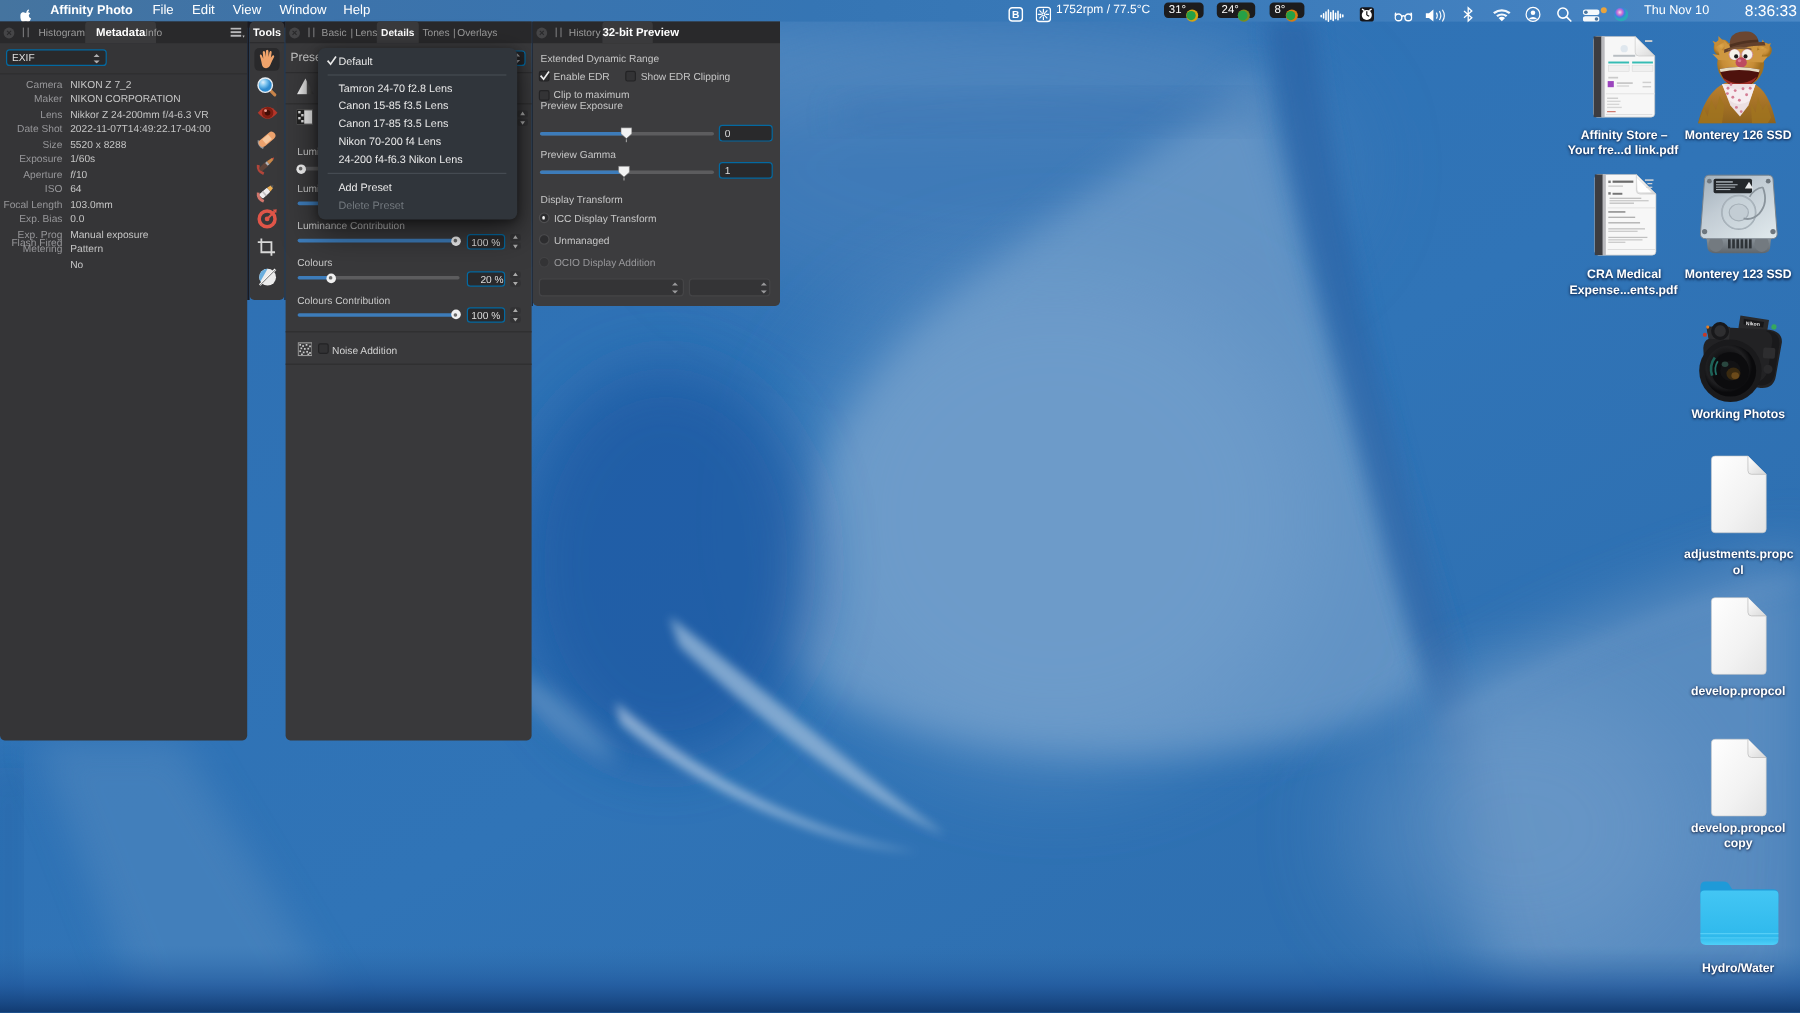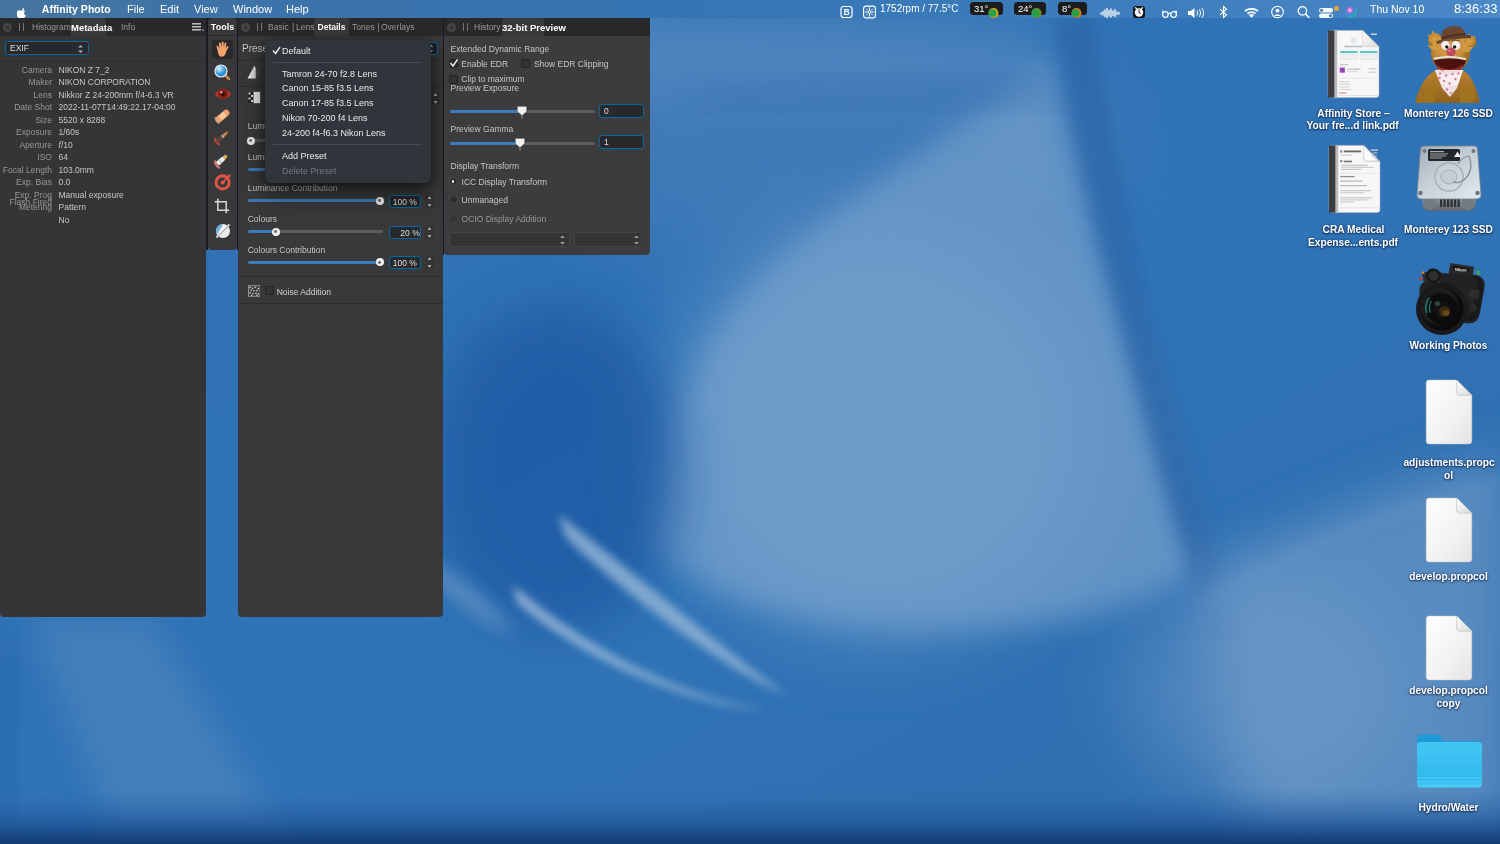--- a/index.html
+++ b/index.html
@@ -198,21 +198,21 @@
 <div class="mi" style="left:1454px;font-size:13px">8:36:33 PM</div>
 </div>
 
 <div class="abs" style="left:206px;top:18px;width:2px;height:232px;background:#191920"></div>
 <div class="abs" style="left:206px;top:18px;width:32px;height:5px;background:#191920"></div>
 <div class="abs" style="left:237px;top:18px;width:1px;height:232px;background:#191920"></div>
 <div class="abs" style="left:443px;top:18px;width:1px;height:237px;background:#191920"></div>
 
 <div class="panel" id="leftpanel" style="left:0;top:18px;width:206px;height:599px;background:#353537">
 <div class="tabbar">
-  <div class="atab" style="left:71px;width:35px;font-size:9.5px">Metadata</div>
+  <div class="atab" style="left:71px;width:59px;font-size:9.5px">Metadata</div>
   <div class="xcir" style="left:3px;top:4.5px">×</div>
   <div class="pausei" style="left:19px;top:5px"></div>
   <div class="tx" style="left:32px">Histogram</div>
   <div class="tx" style="left:121px">Info</div>
   <svg style="position:absolute;left:192px;top:5px" width="12" height="9" viewBox="0 0 12 9">
           <g fill="#b9b9bb">
             <rect x="0" y="0" width="9" height="1.6"></rect>
             <rect x="0" y="3" width="9" height="1.6"></rect>
             <rect x="0" y="6" width="9" height="1.6"></rect>
             <path d="M10,6.5 L12,6.5 L11,8.5 Z"></path>

